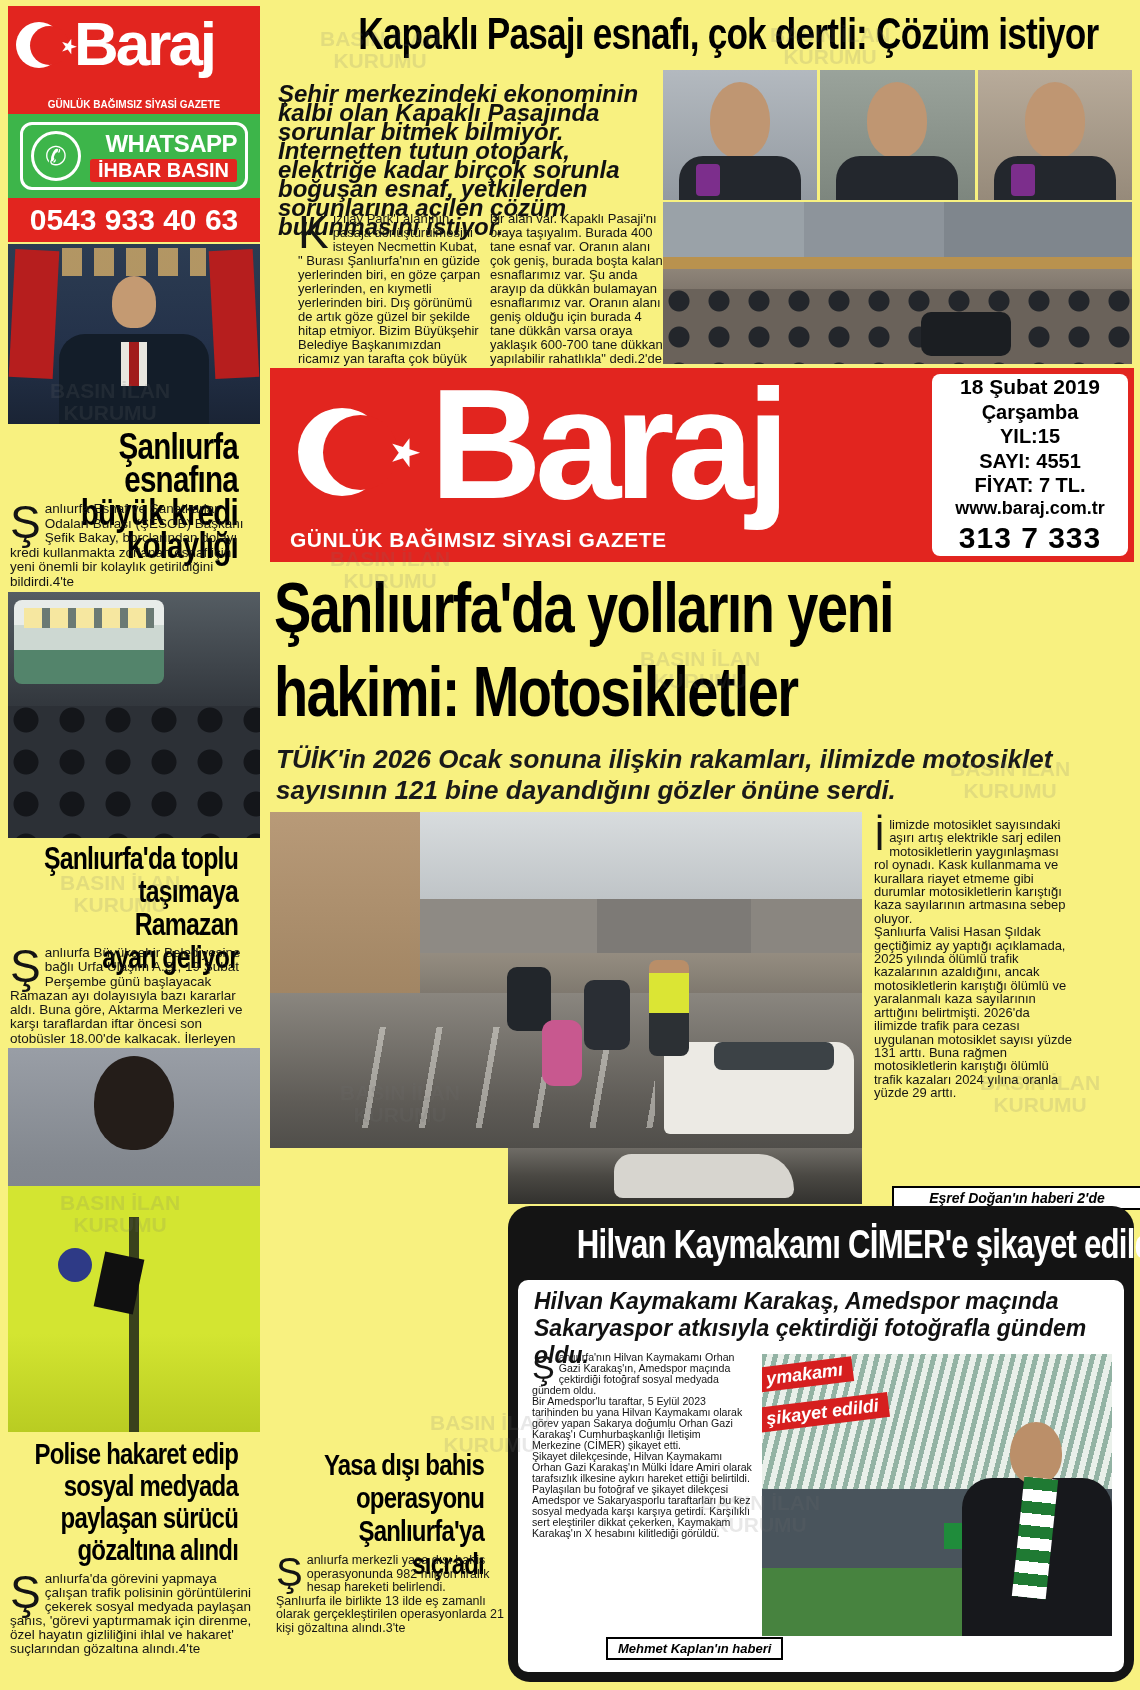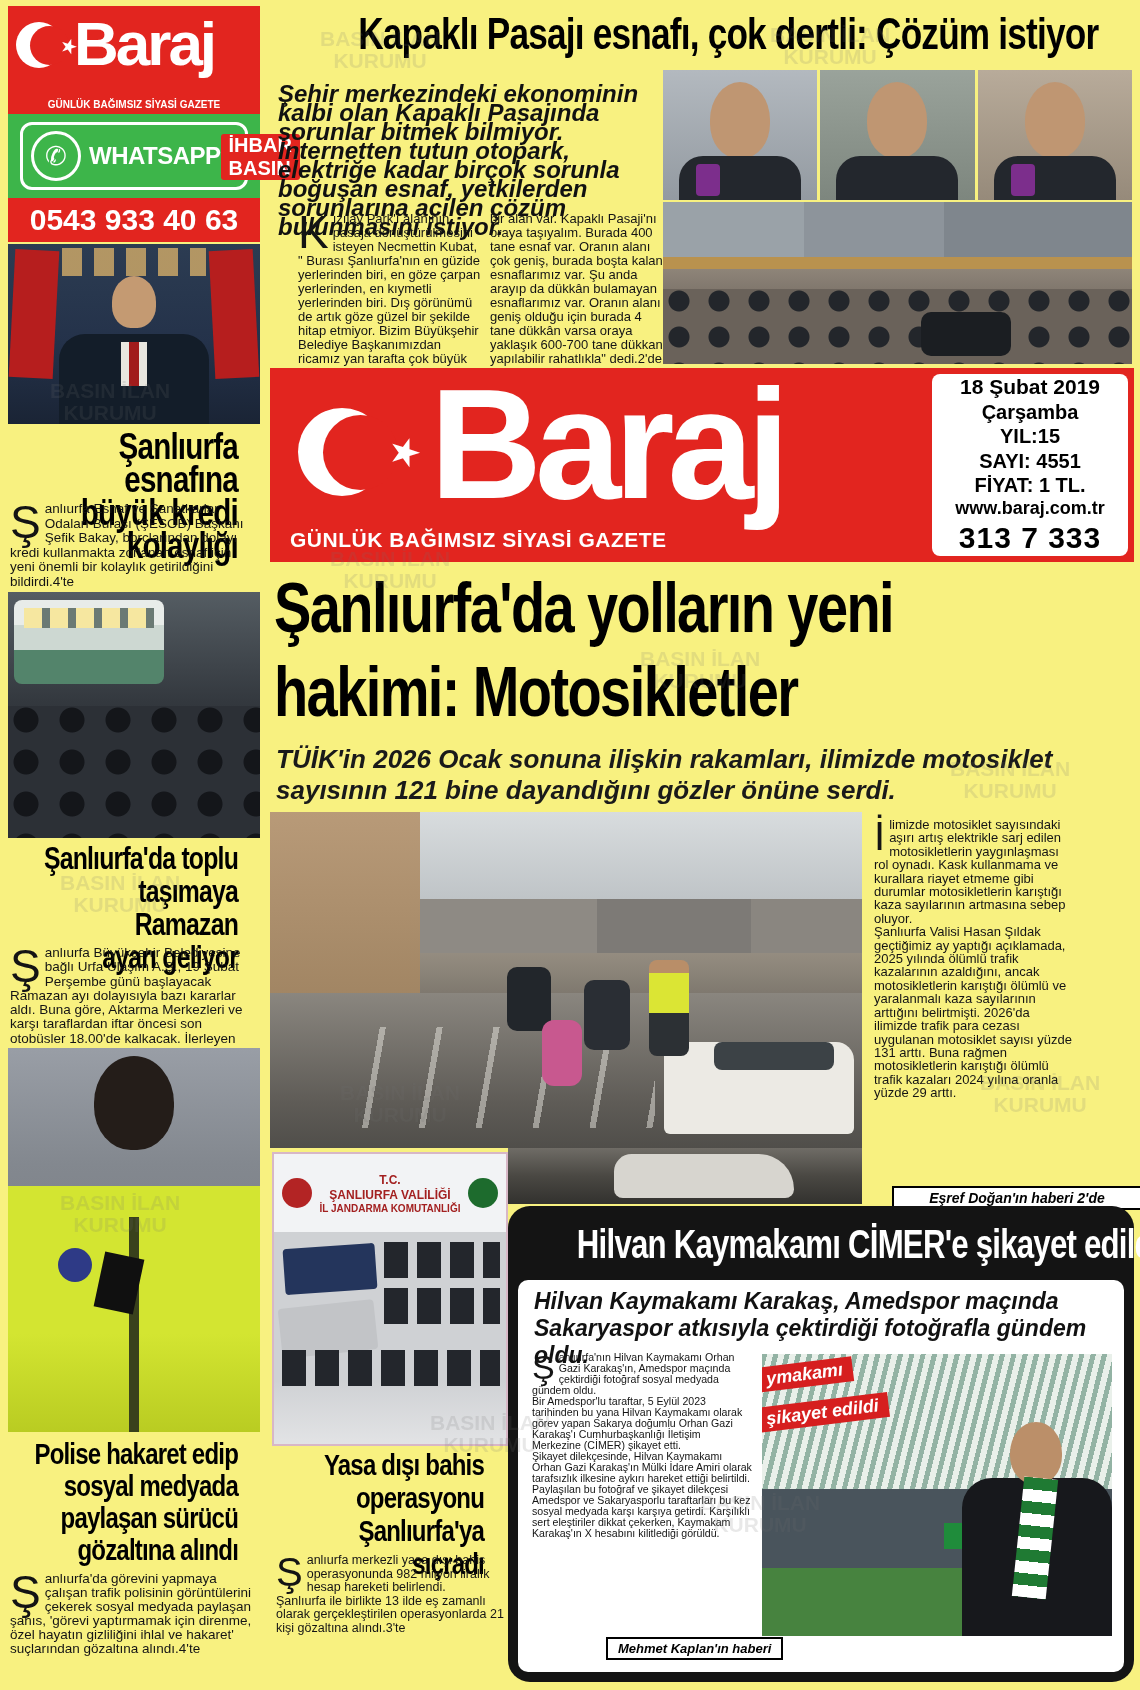--- a/index.html
+++ b/index.html
@@ -115,21 +115,21 @@
   <div class="abs redbox" style="left:8px;top:6px;width:252px;height:108px;">
     <span class="cres small"></span>
     <span class="star" style="left:52px;top:28px;font-size:20px;">★</span>
     <div class="abs" style="left:66px;top:2px;width:186px;font-weight:bold;font-size:62px;color:#fff;letter-spacing:-3px;">Baraj</div>
     <div class="abs" style="left:0;bottom:4px;width:100%;text-align:center;color:#fff;font-weight:bold;font-size:10px;">GÜNLÜK BAĞIMSIZ SİYASİ GAZETE</div>
   </div>
 
   <div class="abs" style="left:8px;top:114px;width:252px;height:84px;background:#3db54a;">
     <div class="wa-badge">
       <div class="wa-icon">✆</div>
-      <div style="display:flex;flex-direction:row;align-items:center;flex:1;">
+      <div style="display:flex;flex-direction:column;align-items:flex-end;flex:1;">
         <span style="color:#fff;font-weight:bold;font-size:24px;letter-spacing:-0.5px;">WHATSAPP</span>
         <span style="color:#fff;font-weight:bold;font-size:20px;background:#e2251f;padding:0 8px;border-radius:3px;margin-top:1px;">İHBAR BASIN</span>
       </div>
     </div>
   </div>
 
   <div class="abs redbox" style="left:8px;top:198px;width:252px;height:44px;display:flex;align-items:center;justify-content:center;">
     <span style="color:#fff;font-weight:bold;font-size:30px;">0543 933 40 63</span>
   </div>
 
@@ -213,21 +213,21 @@
   <div class="abs redbox" style="left:270px;top:368px;width:864px;height:194px;">
     <span class="cres big"></span>
     <span class="star" style="left:118px;top:62px;font-size:38px;">★</span>
     <div class="abs" style="left:160px;top:-12px;font-weight:bold;font-size:155px;color:#fff;letter-spacing:-7px;">Baraj</div>
     <div class="abs" style="left:20px;bottom:10px;font-weight:bold;font-size:21px;color:#fff;letter-spacing:0.5px;">GÜNLÜK BAĞIMSIZ SİYASİ GAZETE</div>
     <div class="abs" style="right:6px;top:6px;width:196px;height:182px;background:#fff;border-radius:8px;display:flex;flex-direction:column;align-items:center;justify-content:space-evenly;text-align:center;">
       <span style="font-weight:bold;font-size:21px;">18 Şubat 2019</span>
       <span style="font-weight:bold;font-size:20px;">Çarşamba</span>
       <span style="font-weight:bold;font-size:20px;">YIL:15</span>
       <span style="font-weight:bold;font-size:20px;">SAYI: 4551</span>
-      <span style="font-weight:bold;font-size:20px;">FİYAT: 1 TL.</span>
+      <span style="font-weight:bold;font-size:20px;">FİYAT: 7 TL.</span>
       <span style="font-weight:bold;font-size:18px;">www.baraj.com.tr</span>
       <span style="font-weight:bold;font-size:30px;letter-spacing:1px;">313 7 333</span>
     </div>
   </div>
 
   <div class="abs hl" style="left:274px;top:566px;width:860px;font-size:70px;line-height:84px;text-align:left;">
     <span class="cond condleft" style="letter-spacing:-2px;">Şanlıurfa'da yolların yeni
 hakimi: Motosikletler</span>
   </div>
   <div class="abs" style="left:276px;top:744px;width:856px;font-size:26px;line-height:31px;font-weight:bold;font-style:italic;color:#1a1a1a;">TÜİK'in 2026 Ocak sonuna ilişkin rakamları, ilimizde motosiklet sayısının 121 bine dayandığını gözler önüne serdi.</div>
@@ -248,35 +248,20 @@
   <div class="ph ph-ext" style="left:508px;top:1148px;width:354px;height:56px;">
     <div class="x-bike"></div>
   </div>
 
   <p class="abs body-text" style="left:874px;top:818px;width:198px;font-size:13px;line-height:13.4px;margin:0;">
     <span class="dropcap" style="font-size:40px;line-height:34px;">İ</span><span class="btxt">limizde motosiklet sayısındaki aşırı artış elektrikle sarj edilen motosikletlerin yaygınlaşması rol oynadı. Kask kullanmama ve kurallara riayet etmeme gibi durumlar motosikletlerin karıştığı kaza sayılarının artmasına sebep oluyor.
 Şanlıurfa Valisi Hasan Şıldak geçtiğimiz ay yaptığı açıklamada, 2025 yılında ölümlü trafik kazalarının azaldığını, ancak motosikletlerin karıştığı ölümlü ve yaralanmalı kaza sayılarının arttığını belirtmişti.  2026'da ilimizde trafik para cezası uygulanan motosiklet sayısı yüzde 131 arttı. Buna rağmen motosikletlerin karıştığı ölümlü trafik kazaları 2024 yılına oranla yüzde 29 arttı.</span>
   </p>
   <div class="byline" style="left:892px;top:1186px;width:226px;text-align:center;">Eşref Doğan'ın haberi  2'de</div>
 
-  <div class="ph ph-jand" style="left:272px;top:1152px;width:232px;height:290px;border:2px solid #d8b7c6;">
-    <div class="j-banner">
-      <span style="font-size:12px;">T.C.</span>
-      <span style="font-size:12px;">ŞANLIURFA VALİLİĞİ</span>
-      <span style="font-size:10px;">İL JANDARMA KOMUTANLIĞI</span>
-    </div>
-    <div class="j-embL"></div>
-    <div class="j-embR"></div>
-    <div class="j-table"></div>
-    <div class="j-lap1"></div>
-    <div class="j-lap2"></div>
-    <div class="j-row" style="left:110px;right:6px;top:88px;"></div>
-    <div class="j-row" style="left:110px;right:6px;top:134px;"></div>
-    <div class="j-row" style="left:8px;right:6px;top:196px;"></div>
-  </div>
   <div class="abs hl" style="left:268px;top:1448px;width:240px;font-size:30px;line-height:33px;">
     <span class="cond">Yasa dışı bahis
 operasyonu
 Şanlıurfa'ya sıçradı</span>
   </div>
   <p class="abs body-text" style="left:276px;top:1554px;width:228px;font-size:12.5px;line-height:13.6px;margin:0;">
     <span class="dropcap" style="font-size:40px;line-height:34px;">Ş</span><span class="btxt">anlıurfa merkezli yasa dışı bahis operasyonunda 982 milyon liralık hesap hareketi belirlendi.
 Şanlıurfa ile birlikte 13 ilde eş zamanlı olarak gerçekleştirilen operasyonlarda 21 kişi gözaltına alındı.3'te</span>
   </p>
 

